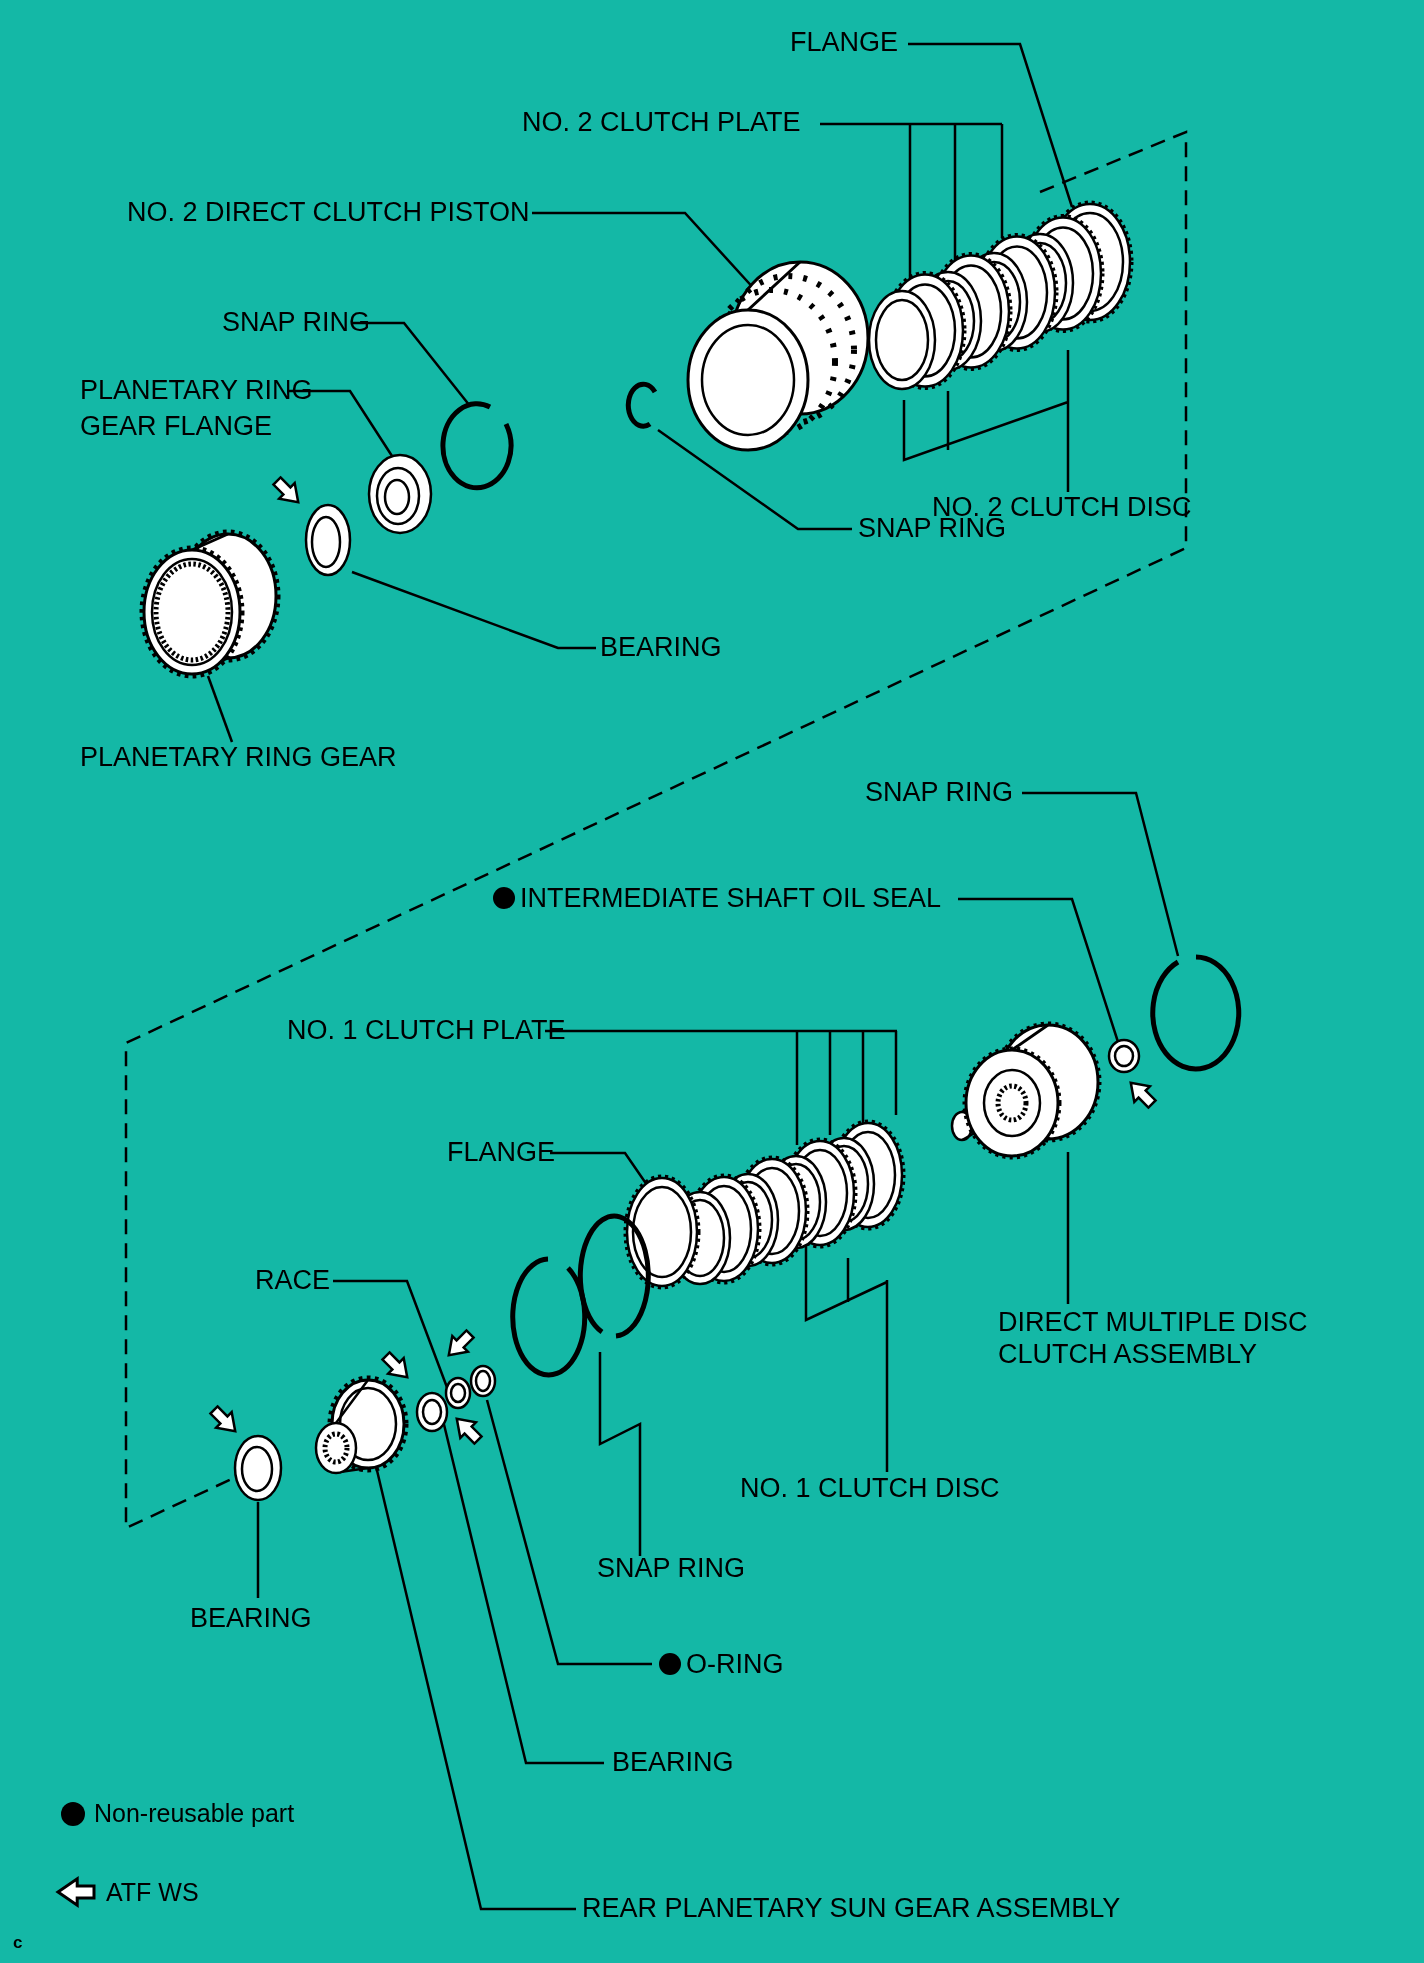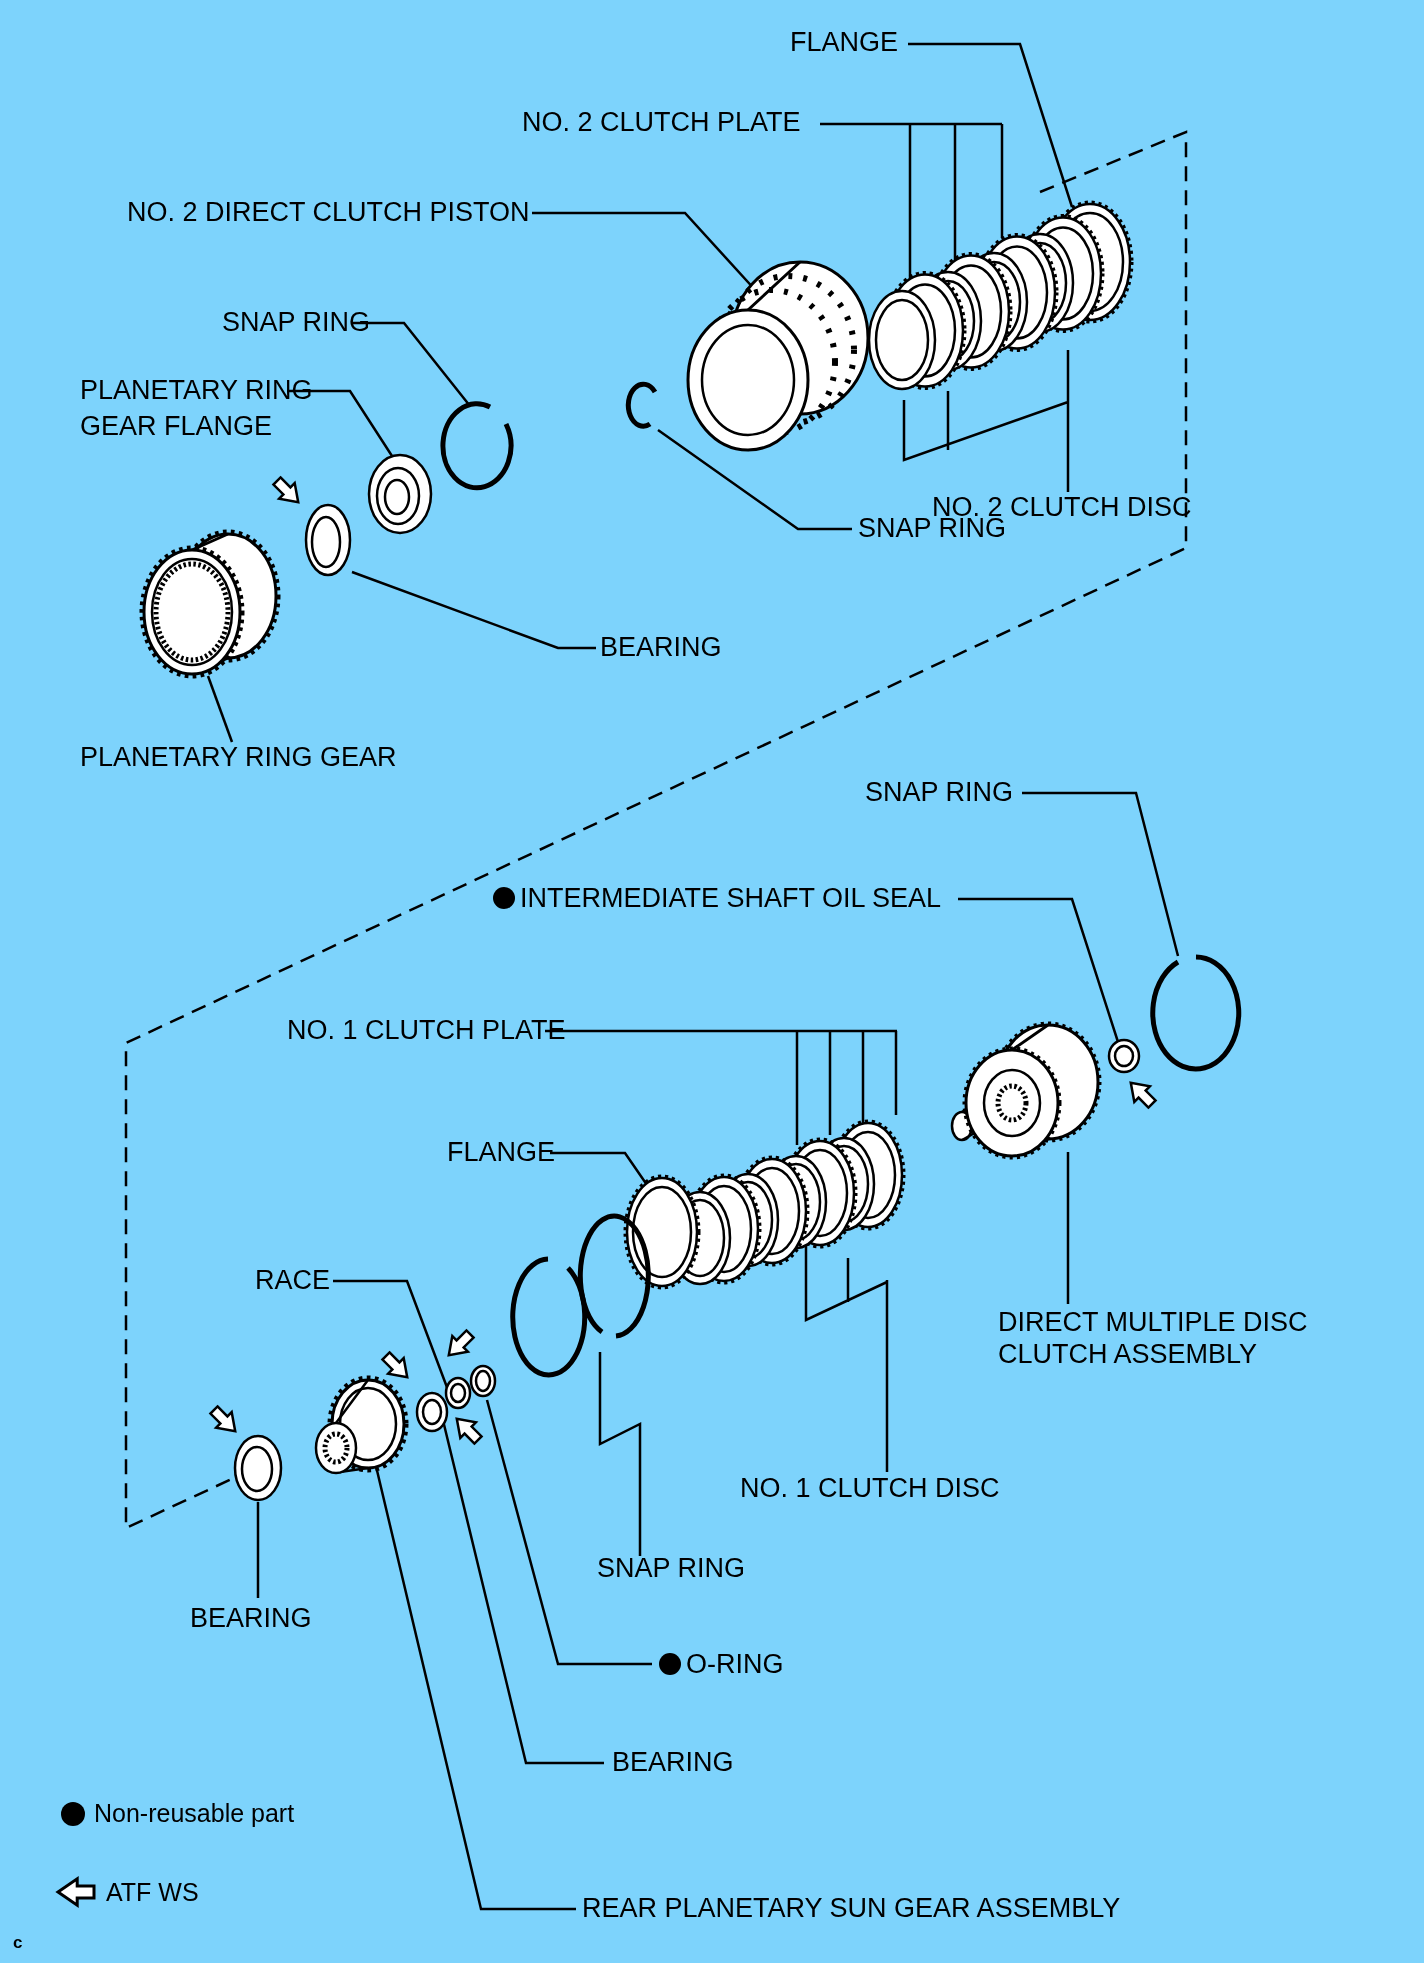--- a/index.html
+++ b/index.html
@@ -1,16 +1,16 @@
 <!DOCTYPE html>
 <html><head>
 <meta charset="utf-8">
 <style>
   html,body{margin:0;padding:0;background:#fff;}
-  .canvas{position:relative;width:1424px;height:1963px;background:#7dd3fc;overflow:hidden;}
+  .canvas{position:relative;width:1424px;height:1963px;background:#14b8a6;overflow:hidden;}
   svg{position:absolute;left:0;top:0;}
   .lbl{font-family:"Liberation Sans",sans-serif;font-size:27px;fill:#000;}
   .lbl-sm{font-family:"Liberation Sans",sans-serif;font-size:25px;fill:#000;}
   .corner{font-family:"Liberation Sans",sans-serif;font-size:17px;font-weight:bold;fill:#000;}
   .ln{fill:none;stroke:#000;stroke-width:2.5;}
   .ln3{fill:none;stroke:#000;stroke-width:3;}
   .lnW{fill:#fff;stroke:#000;stroke-width:2.5;}
   .lnW3{fill:#fff;stroke:#000;stroke-width:3;}
   .teeth{fill:none;stroke:#000;stroke-width:7;stroke-dasharray:3 3.5;}
   .teeth-big{fill:none;stroke:#000;stroke-width:9;stroke-dasharray:3.5 4;}

